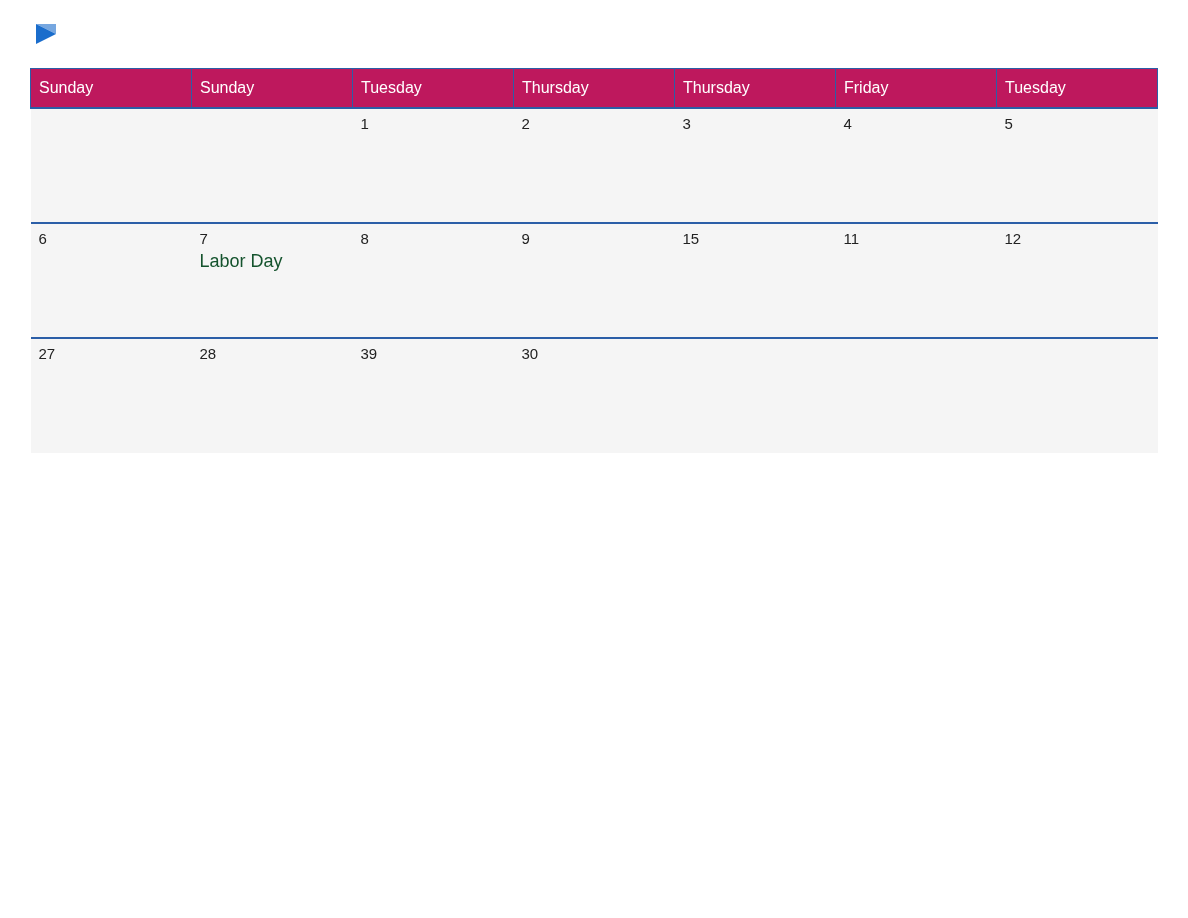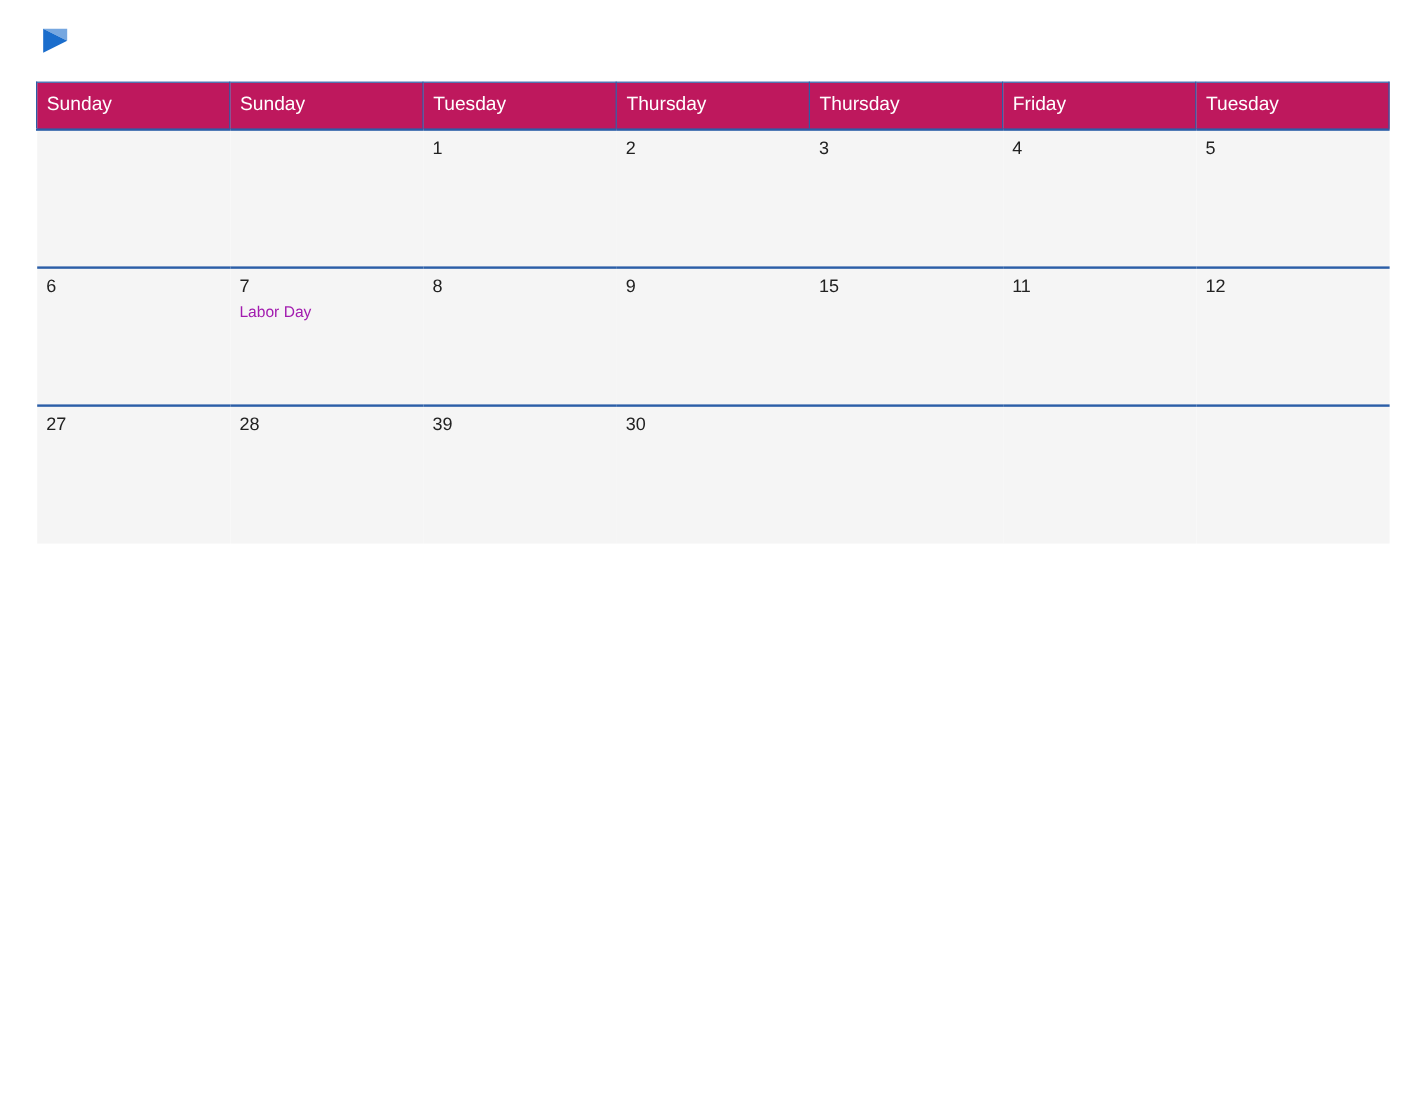--- a/index.html
+++ b/index.html
@@ -84,22 +84,22 @@
     .calendar tbody tr td.empty {
       background-color: #f5f5f5;
     }
     .day-number {
       display: block;
       font-size: 15px;
       color: #222;
       margin-bottom: 4px;
     }
     .holiday-label {
-      font-size: 13px;
-      color: #a21caf;
+      font-size: 18px;
+      color: #14532d;
     }
   </style>
 </head>
 <body>
 
 <div class="header">
   <div class="logo-wrapper">
     <div class="logo-top-row">
       <span class="logo-text-general"></span>
       <svg class="logo-icon" viewBox="0 0 28 28" xmlns="http://www.w3.org/2000/svg">

